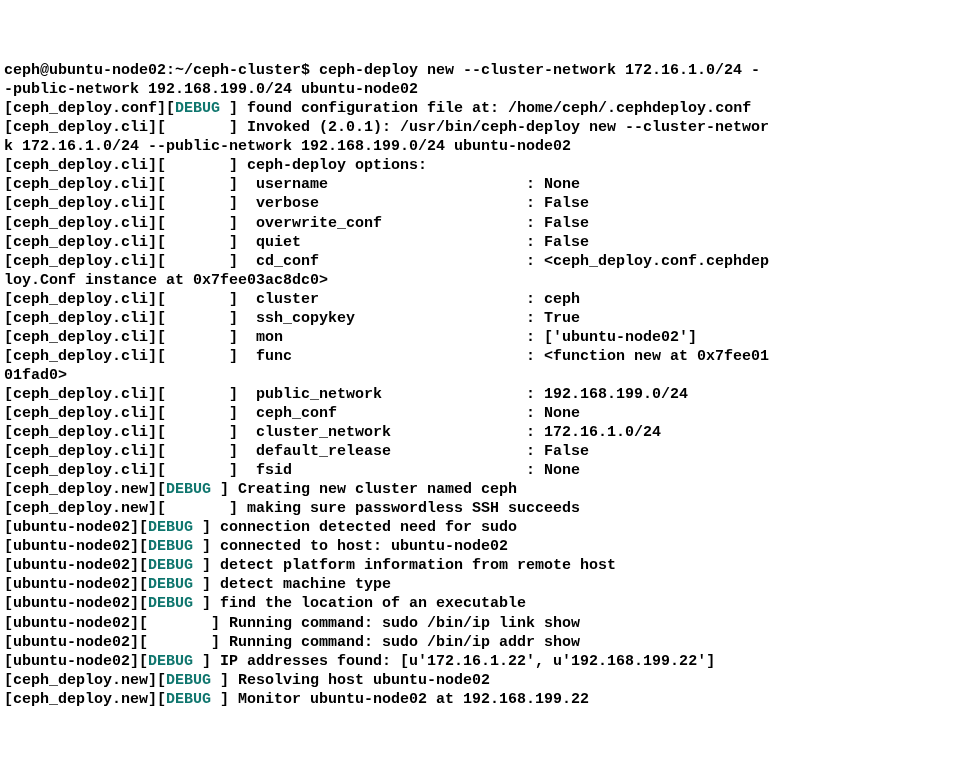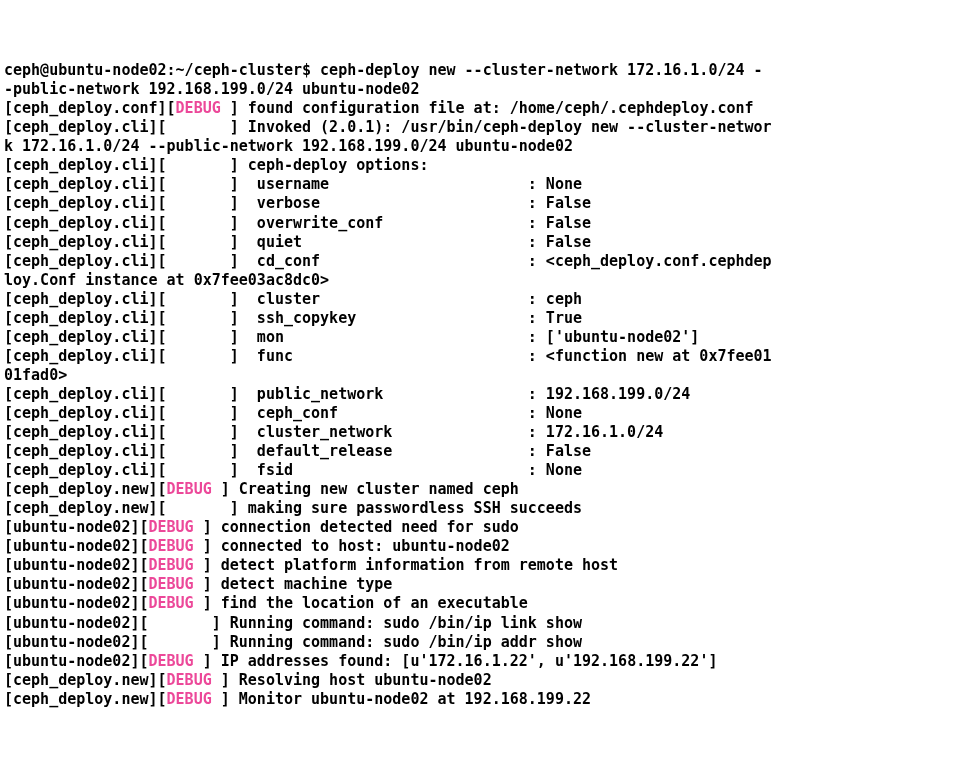--- a/index.html
+++ b/index.html
@@ -6,22 +6,22 @@
     background: #ffffff;
     color: #000000;
     font-family: "Consolas", "DejaVu Sans Mono", "Liberation Mono", monospace;
     font-size: 15px;
     line-height: 1.27;
     margin: 0;
     padding: 4px;
     white-space: pre;
     font-weight: bold;
   }
-  .line { display: block; }
-  .lvl { color: #ec4899; }
+  .line { display: block; font-family: Liberation Mono, monospace; }
+  .lvl { color: #0f766e; }
 </style>
 </head>
 <body>
 
 
 <div id="terminal"><span class="line">ceph@ubuntu-node02:~/ceph-cluster$ ceph-deploy new --cluster-network 172.16.1.0/24 -</span><span class="line">-public-network 192.168.199.0/24 ubuntu-node02</span><span class="line">[ceph_deploy.conf][<span class="lvl">DEBUG </span>] found configuration file at: /home/ceph/.cephdeploy.conf</span><span class="line">[ceph_deploy.cli][       ] Invoked (2.0.1): /usr/bin/ceph-deploy new --cluster-networ</span><span class="line">k 172.16.1.0/24 --public-network 192.168.199.0/24 ubuntu-node02</span><span class="line">[ceph_deploy.cli][       ] ceph-deploy options:</span><span class="line">[ceph_deploy.cli][       ]  username                      : None</span><span class="line">[ceph_deploy.cli][       ]  verbose                       : False</span><span class="line">[ceph_deploy.cli][       ]  overwrite_conf                : False</span><span class="line">[ceph_deploy.cli][       ]  quiet                         : False</span><span class="line">[ceph_deploy.cli][       ]  cd_conf                       : &lt;ceph_deploy.conf.cephdep</span><span class="line">loy.Conf instance at 0x7fee03ac8dc0&gt;</span><span class="line">[ceph_deploy.cli][       ]  cluster                       : ceph</span><span class="line">[ceph_deploy.cli][       ]  ssh_copykey                   : True</span><span class="line">[ceph_deploy.cli][       ]  mon                           : ['ubuntu-node02']</span><span class="line">[ceph_deploy.cli][       ]  func                          : &lt;function new at 0x7fee01</span><span class="line">01fad0&gt;</span><span class="line">[ceph_deploy.cli][       ]  public_network                : 192.168.199.0/24</span><span class="line">[ceph_deploy.cli][       ]  ceph_conf                     : None</span><span class="line">[ceph_deploy.cli][       ]  cluster_network               : 172.16.1.0/24</span><span class="line">[ceph_deploy.cli][       ]  default_release               : False</span><span class="line">[ceph_deploy.cli][       ]  fsid                          : None</span><span class="line">[ceph_deploy.new][<span class="lvl">DEBUG </span>] Creating new cluster named ceph</span><span class="line">[ceph_deploy.new][       ] making sure passwordless SSH succeeds</span><span class="line">[ubuntu-node02][<span class="lvl">DEBUG </span>] connection detected need for sudo</span><span class="line">[ubuntu-node02][<span class="lvl">DEBUG </span>] connected to host: ubuntu-node02</span><span class="line">[ubuntu-node02][<span class="lvl">DEBUG </span>] detect platform information from remote host</span><span class="line">[ubuntu-node02][<span class="lvl">DEBUG </span>] detect machine type</span><span class="line">[ubuntu-node02][<span class="lvl">DEBUG </span>] find the location of an executable</span><span class="line">[ubuntu-node02][       ] Running command: sudo /bin/ip link show</span><span class="line">[ubuntu-node02][       ] Running command: sudo /bin/ip addr show</span><span class="line">[ubuntu-node02][<span class="lvl">DEBUG </span>] IP addresses found: [u'172.16.1.22', u'192.168.199.22']</span><span class="line">[ceph_deploy.new][<span class="lvl">DEBUG </span>] Resolving host ubuntu-node02</span><span class="line">[ceph_deploy.new][<span class="lvl">DEBUG </span>] Monitor ubuntu-node02 at 192.168.199.22</span></div>
 
 
 
 </body></html>

